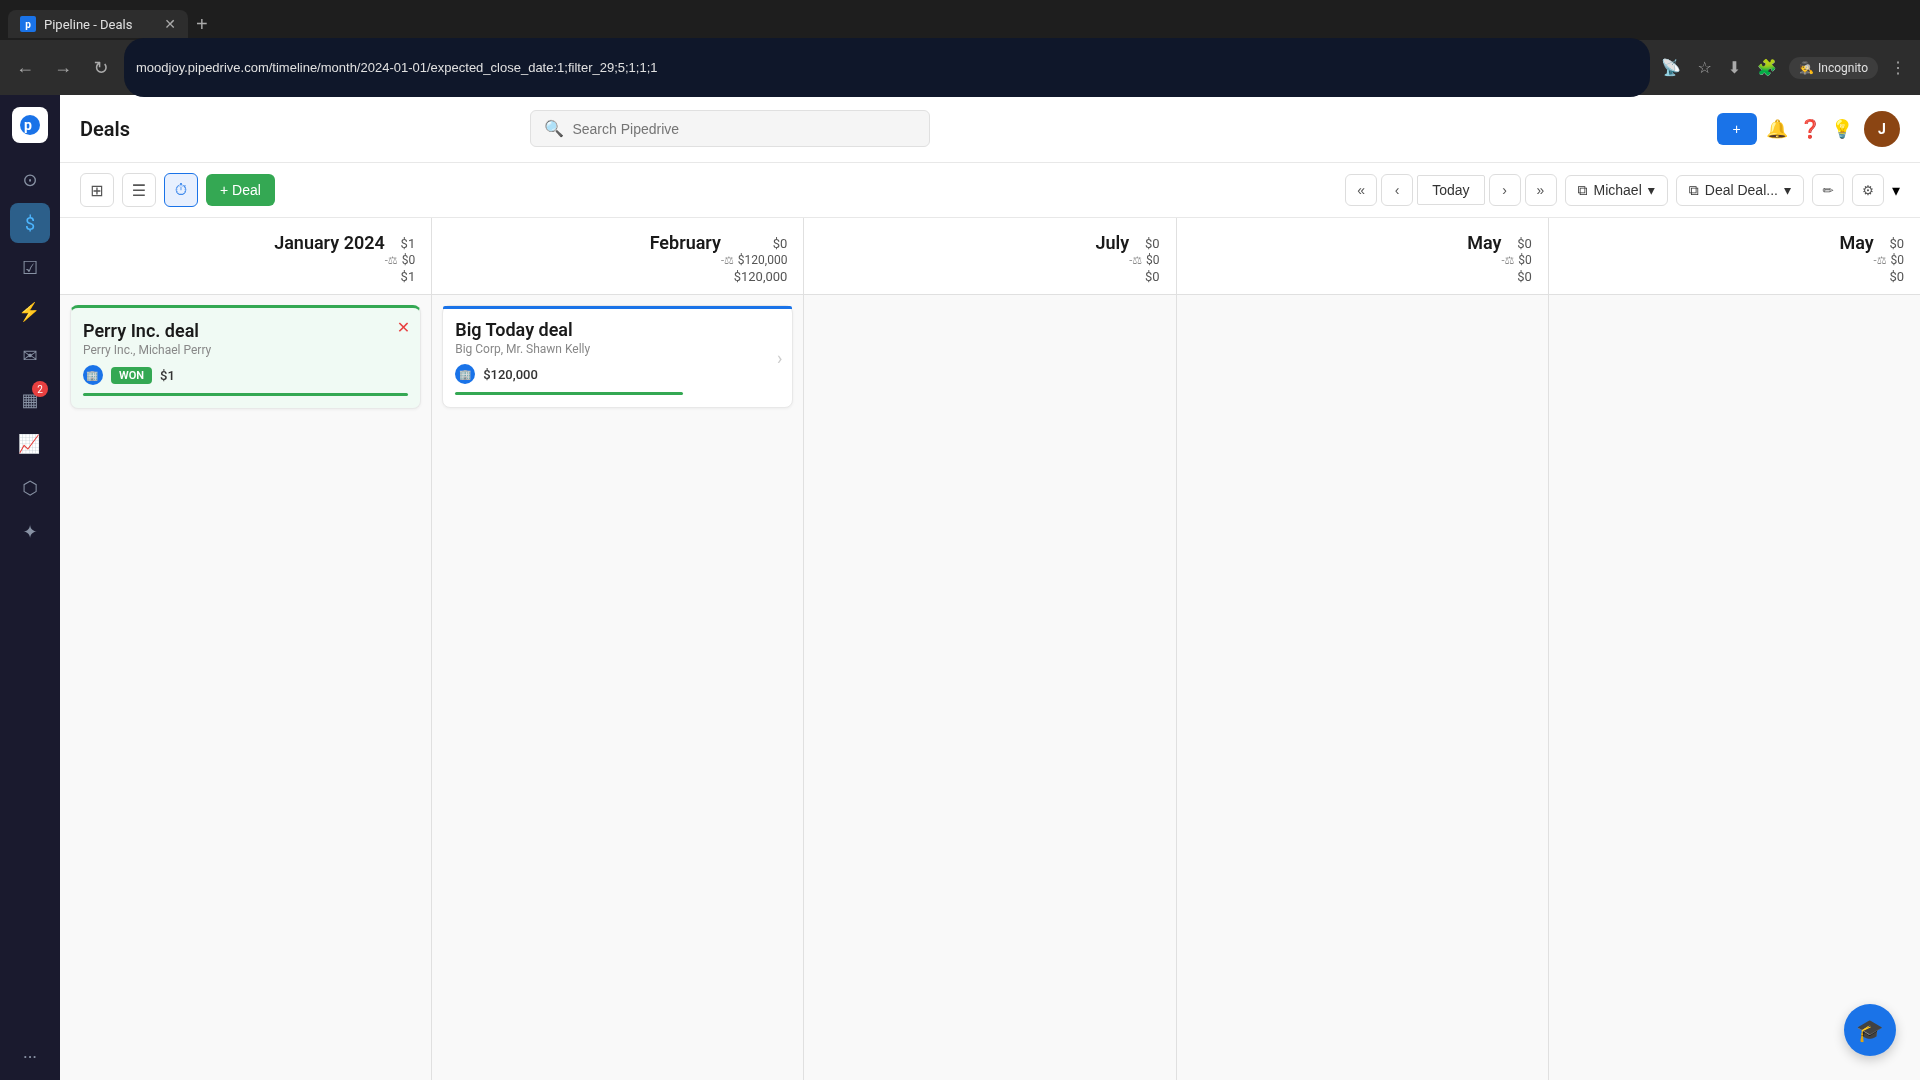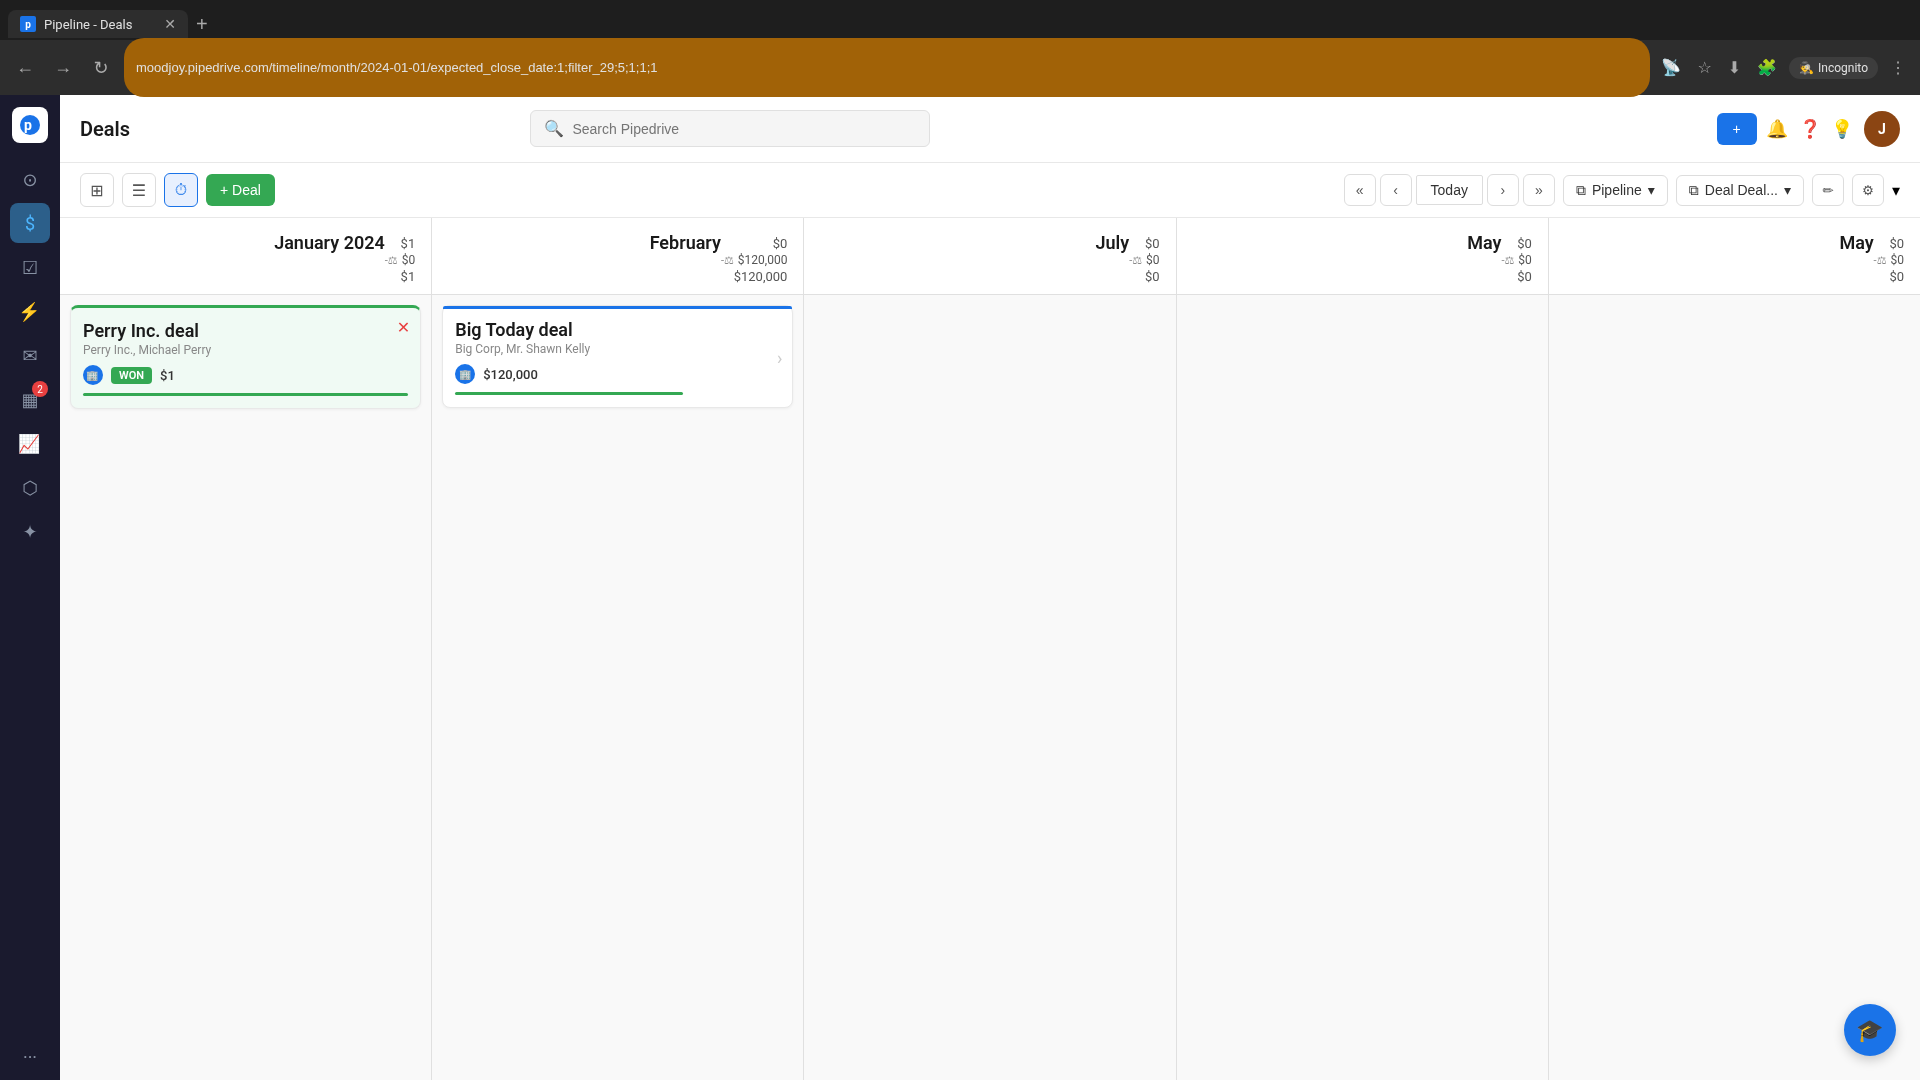--- a/index.html
+++ b/index.html
@@ -71,21 +71,21 @@
       padding: 4px;
       border-radius: 50%;
       width: 30px;
       height: 30px;
       display: flex;
       align-items: center;
       justify-content: center;
     }
     .address-bar {
       flex: 1;
-      background: #a16207;
+      background: #0f172a;
       border: none;
       color: #e0e0e0;
       padding: 22px 12px;
       border-radius: 20px;
       font-size: 13px;
       outline: none;
     }
     .nav-icons {
       display: flex;
       gap: 8px;
@@ -573,21 +573,21 @@
       <div class="toolbar-spacer"></div>
       <div class="nav-controls">
         <button class="nav-ctrl-btn">«</button>
         <button class="nav-ctrl-btn">‹</button>
         <button class="today-btn">Today</button>
         <button class="nav-ctrl-btn">›</button>
         <button class="nav-ctrl-btn">»</button>
       </div>
       <button class="dropdown-btn">
         <span>⧉</span>
-        <span>Pipeline</span>
+        <span>Michael</span>
         <span>▾</span>
       </button>
       <button class="dropdown-btn">
         <span>⧉</span>
         <span>Deal Deal...</span>
         <span>▾</span>
       </button>
       <button class="edit-btn">✏</button>
       <button class="edit-btn">⚙</button>
       <span>▾</span>

